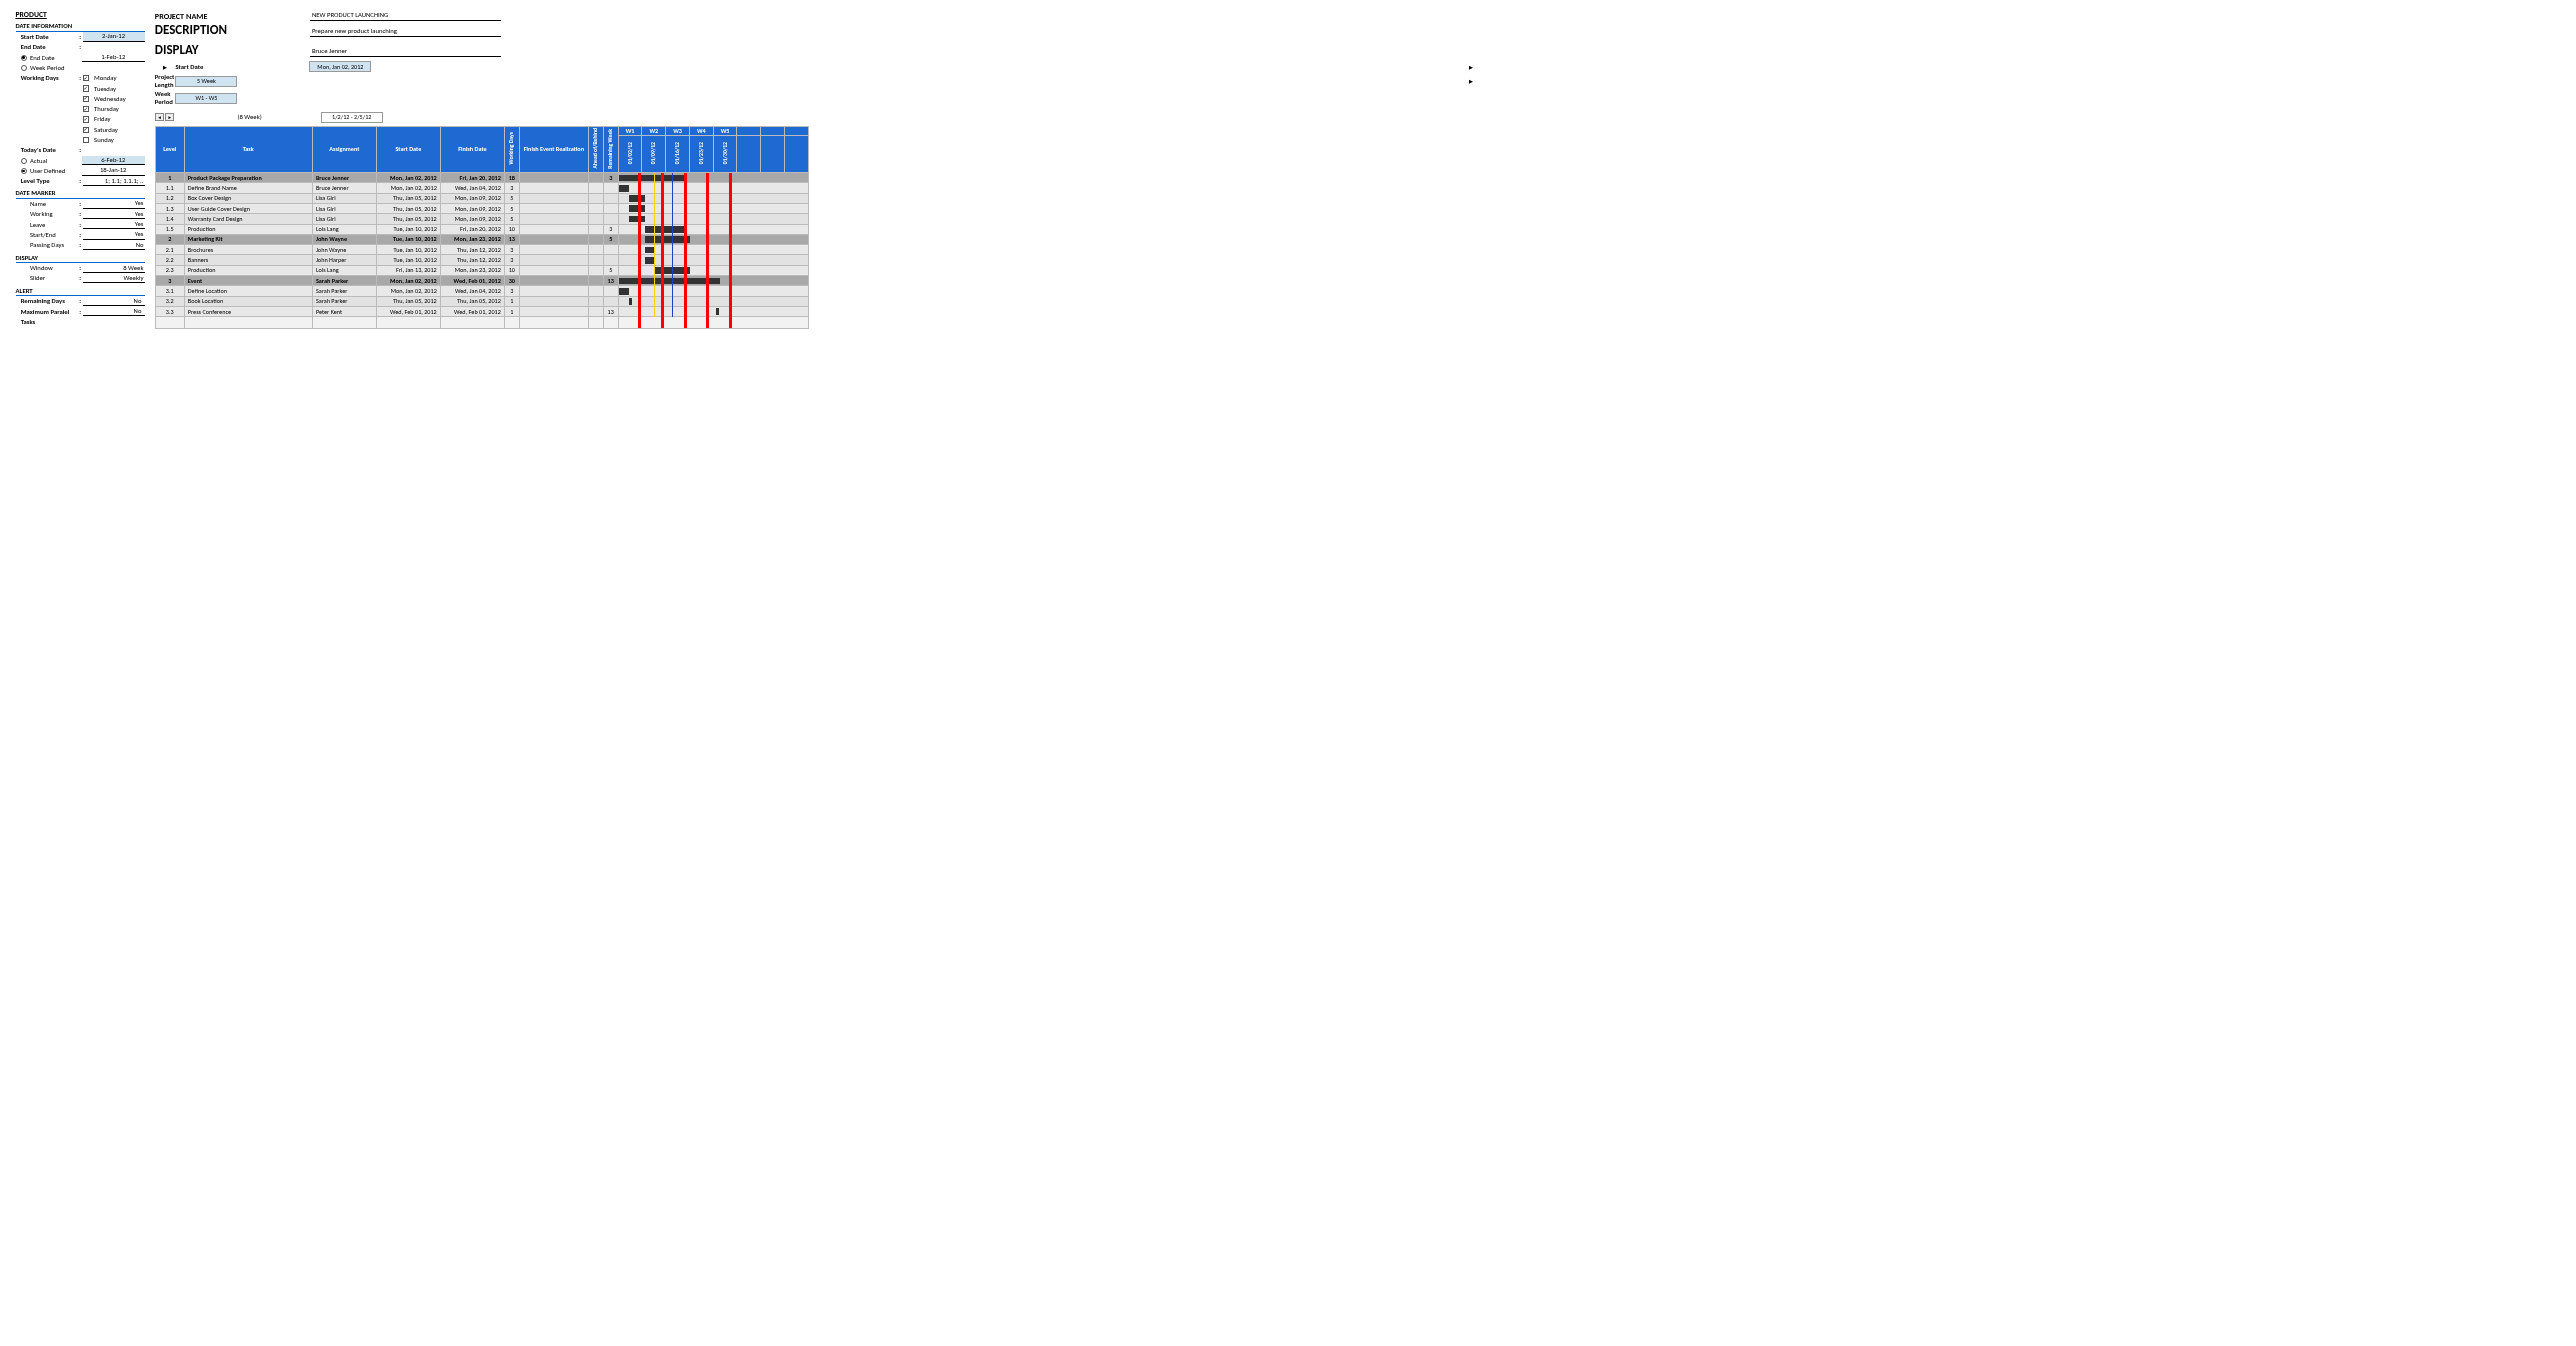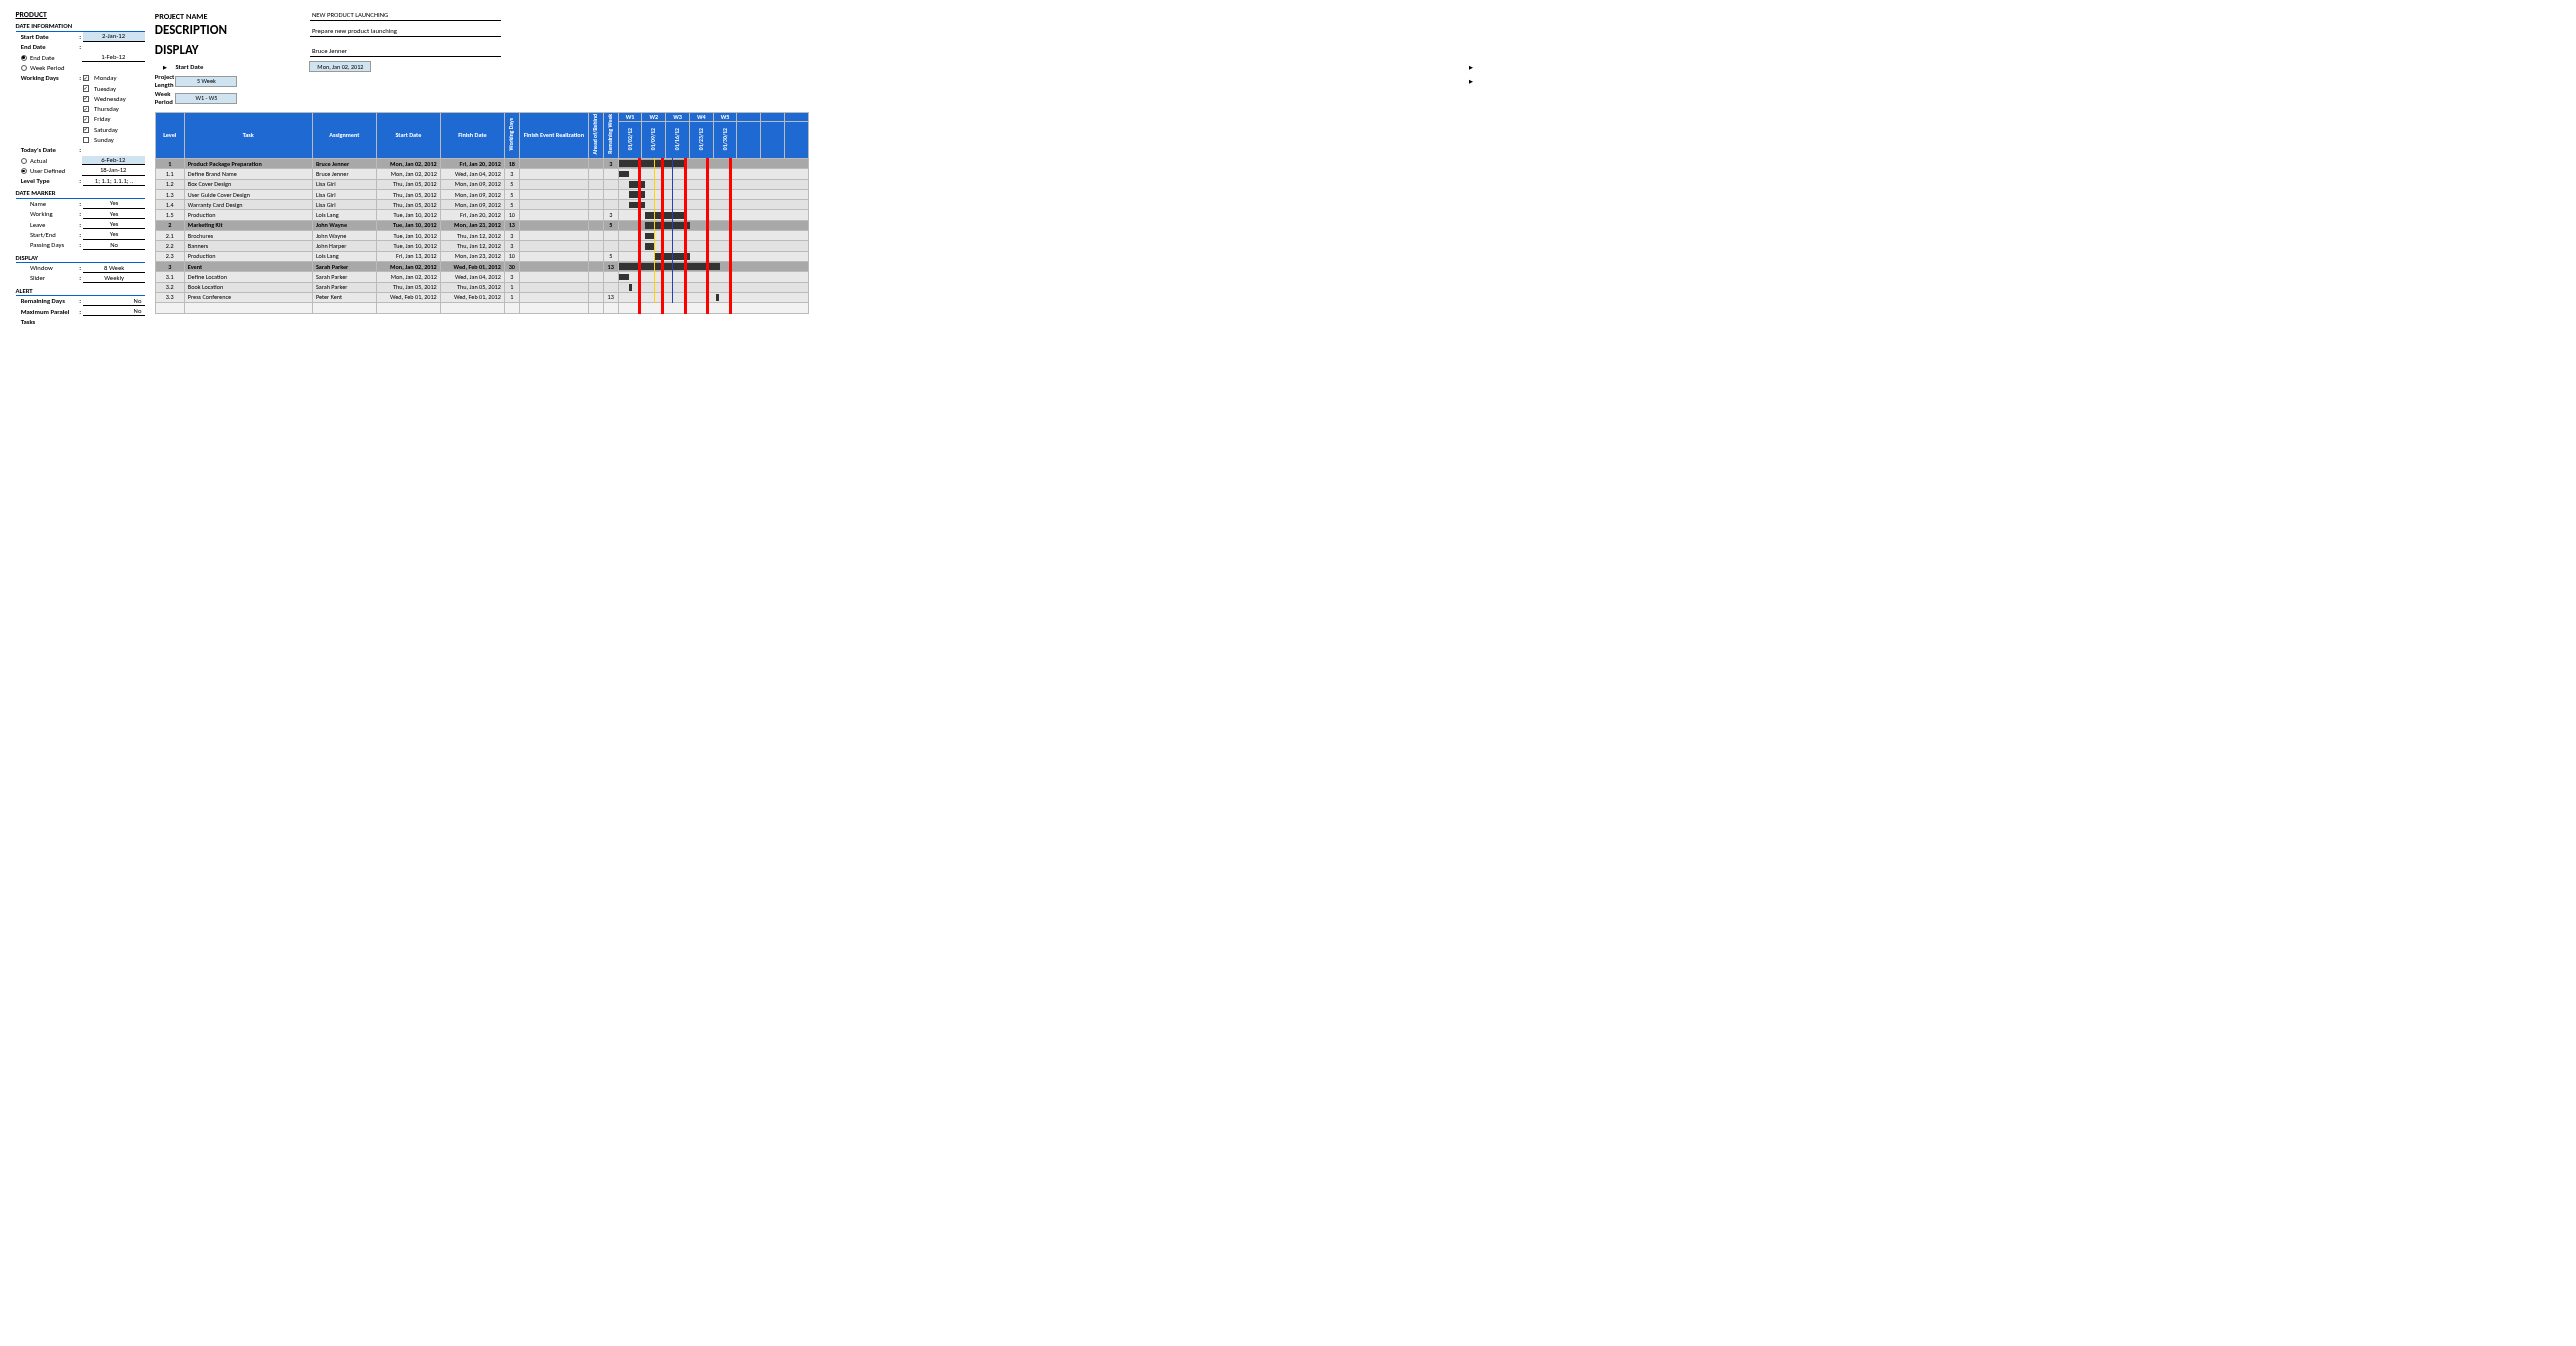--- a/index.html
+++ b/index.html
@@ -9,21 +9,21 @@
   
   .settings { width: 129px; flex-shrink: 0; }
   .settings h2 { font-size: 7.7px; font-weight: bold; text-decoration: underline; margin-bottom: 2.1px; }
   .section-title { font-size: 6.7px; font-weight: bold; border-bottom: 1px solid #0066cc; padding-bottom: 0.5px; margin-top: 3.1px; }
   .row { display: flex; align-items: center; height: 10.3px; }
   .row .lbl { flex: 0 0 62px; padding-left: 5.2px; font-weight: bold; }
   .row .lbl.indent { padding-left: 14.4px; font-weight: normal; }
   .row .colon { width: 5.2px; text-align: center; font-weight: bold; }
   .row .val { flex: 1; border-bottom: 0.5px solid #000; text-align: center; padding: 0 1px; height: 9.3px; line-height: 9.3px; }
   .row .val.hl { background: #d0e3f0; }
-  .row .val.left { text-align: center; padding-left: 2.1px; }
+  .row .val.left { text-align: right; padding-left: 2.1px; }
   .row .radio { width: 6.2px; height: 6.2px; border: 0.5px solid #555; border-radius: 50%; margin: 0 3.1px 0 5.2px; display: inline-flex; align-items: center; justify-content: center; flex-shrink:0;}
   .row .radio.sel::after { content:''; width:2.6px; height:2.6px; background:#000; border-radius:50%; }
   .row .chk { width:6.2px; height:6.2px; border:0.5px solid #555; background:#fff; display:inline-flex; align-items:center; justify-content:center; flex-shrink:0; margin-right:5.2px; font-size:5.2px; line-height:1; }
   .row .chk.on::after { content:'✓'; }
   .daylabel { font-weight: normal; }
 
   
   .main { flex: 1; min-width: 0; }
   .proj-head { display: grid; grid-template-columns: 155px 191px 67px 77px; row-gap: 1px; align-items: end; margin-bottom: 3.1px; }
   .proj-head .plabel { font-weight: bold; font-size: 13px; }
@@ -231,20 +231,26 @@
       <span class="ilbl">Start Date</span>
       <span class="ival">Mon, Jan 02, 2012</span>
       <span class="arrow">▶</span>
       <span class="ilbl">Project Length</span>
       <span class="ival">5 Week</span>
       <span></span>
       <span class="arrow">▶</span>
       <span class="ilbl">Week Period</span>
       <span class="ival">W1 - W5</span>
       <span></span>
+    </div>
+    <div class="nav-row">
+      <span class="nav-btn">◄</span>
+      <span class="nav-btn">►</span>
+      <span class="nav-caption">(8 Week)</span>
+      <span class="nav-range">1/2/12 - 2/5/12</span>
     </div>
 
     <div class="tbl-wrap">
     <table class="gantt">
       <colgroup>
         <col class="c-level">
             <col class="c-task">
             <col class="c-assign">
             <col class="c-start">
             <col class="c-finish">

